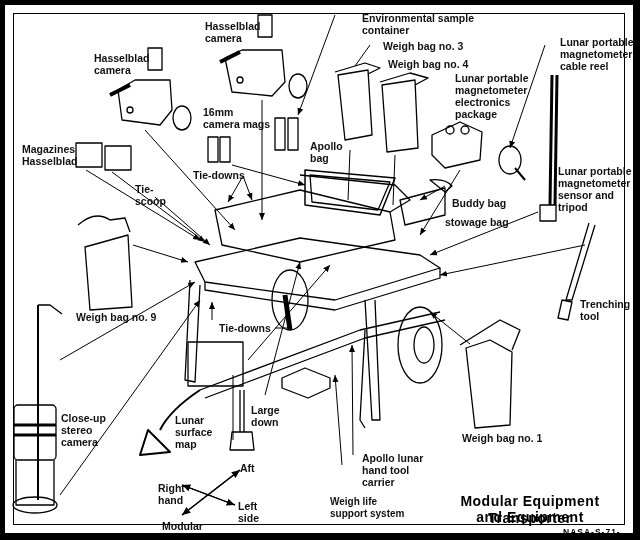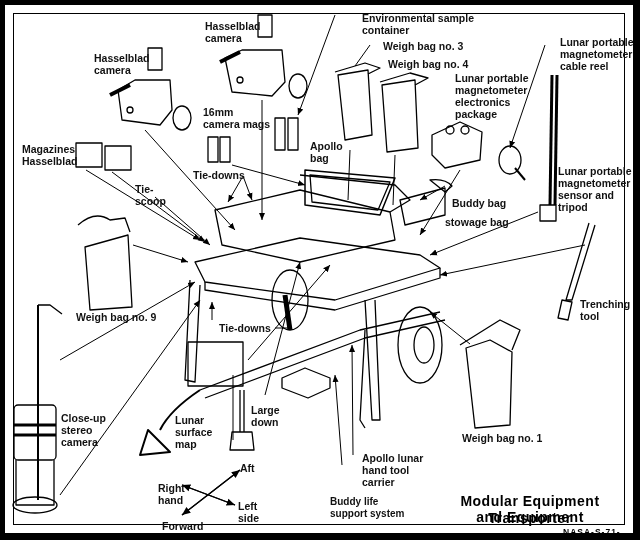--- a/index.html
+++ b/index.html
@@ -222,25 +222,25 @@
 camera</div>
 <div class="lbl" style="left:175px;top:414px">Lunar
 surface
 map</div>
 <div class="lbl" style="left:251px;top:404px">Large
 down</div>
 <div class="lbl" style="left:462px;top:432px">Weigh bag no. 1</div>
 <div class="lbl" style="left:362px;top:452px">Apollo lunar
 hand tool
 carrier</div>
-<div class="lbl" style="left:330px;top:496px;font-size:10px">Buddy life
+<div class="lbl" style="left:330px;top:496px;font-size:10px">Weigh life
 support system</div>
 
 <div class="lbl" style="left:240px;top:462px">Aft</div>
 <div class="lbl" style="left:158px;top:482px">Right
 hand</div>
 <div class="lbl" style="left:238px;top:500px">Left
 side</div>
-<div class="lbl" style="left:162px;top:520px">Forward</div>
+<div class="lbl" style="left:162px;top:520px">Modular</div>
 
 <div class="title" style="left:420px;top:493px;width:220px">Modular Equipment Transporter</div>
 <div class="title" style="left:420px;top:509px;width:220px">and Equipment</div>
 <div class="ref" style="left:563px;top:527px">NASA-S-71-1708</div>
 
 </body></html>

